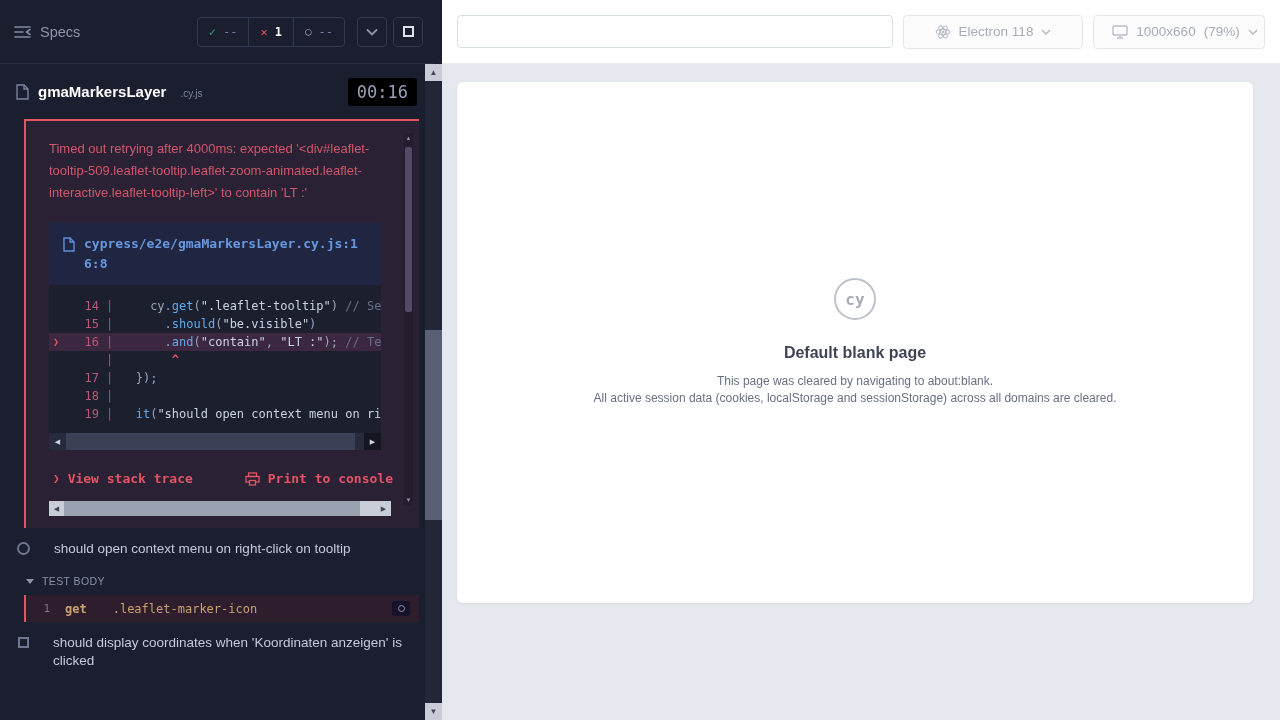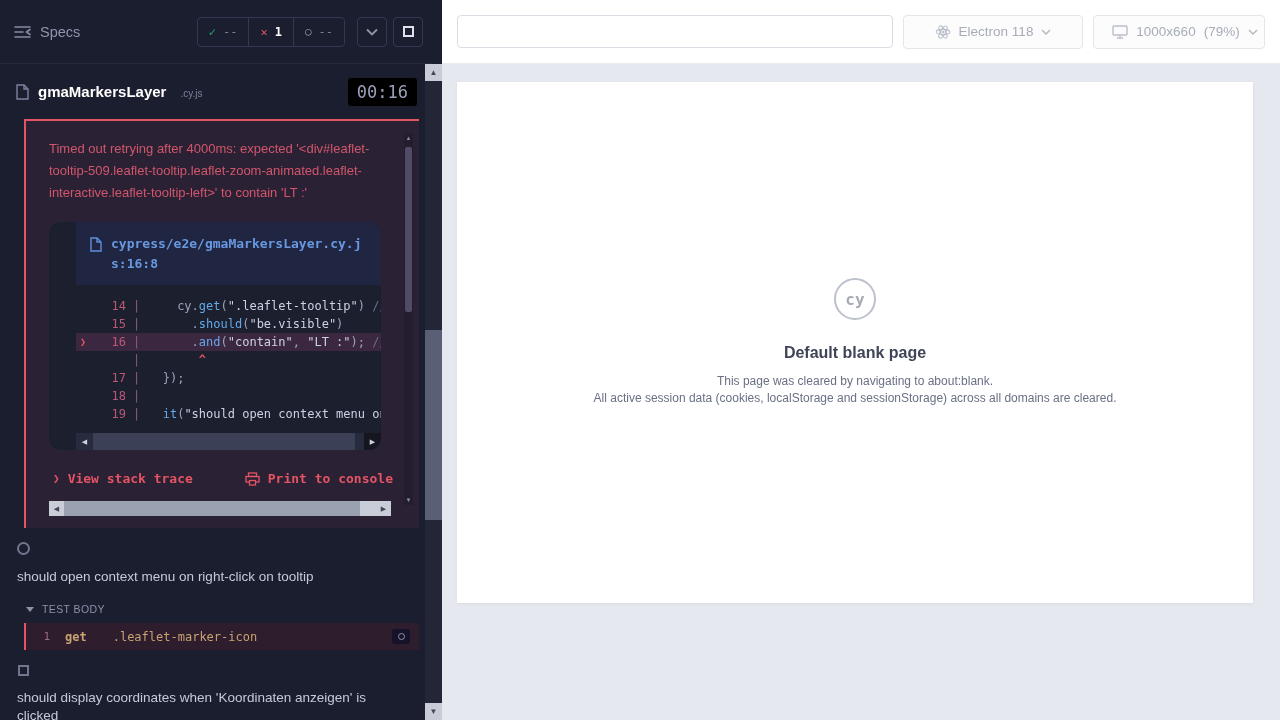--- a/index.html
+++ b/index.html
@@ -31,21 +31,21 @@
   .spec-name { color:#ffffff; font-weight:bold; font-size:15px; white-space:nowrap; }
   .spec-ext { color:#7c83a1; font-size:10px; margin-left:14px; }
   .spec-timer { margin-left:auto; background:#000000; color:#9aa0bb; font-size:17px; padding:4px 9px; border-radius:3px; font-family:"DejaVu Sans Mono", monospace; }
 
   .rep-body { flex:1; overflow:hidden; position:relative; }
 
   
   .attempt { margin:0 14px 0 24px; background:#2b2134; border-left:2px solid #e45464; border-top:2px solid #e45464; position:relative; padding:17px 24px 6px 23px; }
   .err-msg { color:#d1566c; font-size:13px; line-height:22px; width:332px; word-wrap:break-word; }
 
-  .codeframe { margin-top:18px; width:332px; background:#1b1f2e; border-radius:12px; overflow:hidden;padding-left:27px; }
+  .codeframe { margin-top:18px; width:332px; background:#1b1f2e; border-radius:0; overflow:hidden; }
   .cf-header { background:#202642; padding:12px 14px 11px; display:flex; gap:9px; align-items:flex-start; cursor:pointer; }
   .cf-file { font-family:"DejaVu Sans Mono", monospace; font-size:13px; font-weight:bold; color:#6899e0; word-break:break-all; line-height:20px; }
   .cf-lines { padding:12px 0 4px; font-family:"DejaVu Sans Mono", monospace; font-size:12px; line-height:18px; }
   .cf-row { display:flex; white-space:pre;justify-content:space-between; }
   .cf-row.hl { background:#3b2840; }
   .cf-marker { width:14px; flex:none; text-align:center; color:#e45464; font-size:10px; }
   .cf-gutter { width:36px; flex:none; text-align:right; color:#bb5876; }
   .cf-sep { padding:0 8px 0 7px; color:#8a5f79; }
   .cf-text { flex:1; overflow:hidden; }
   .tok-plain { color:#9ba3bd; }
@@ -69,21 +69,21 @@
   .err-hscroll .thumb { flex:1; background:#9aa1b0; cursor:pointer; }
   .err-hscroll .gap { width:16px; flex:none; }
 
   .err-vscroll { position:absolute; right:6px; top:12px; width:9px; height:372px; background:#241d2e; }
   .err-vscroll .arr { position:absolute; left:0; width:9px; height:10px; display:flex; align-items:center; justify-content:center; color:#8a8da3; font-size:6px; cursor:pointer; }
   .err-vscroll .arr.up { top:0; }
   .err-vscroll .arr.down { bottom:0; }
   .err-vscroll .thumb { position:absolute; left:1px; top:14px; width:7px; height:165px; background:#514b68; border-radius:2px; cursor:pointer; }
 
   
-  .test-row { display:flex; gap:13px; padding:12px 16px 9px 17px; align-items:flex-start; cursor:pointer;flex-direction:column; }
+  .test-row { display:flex; gap:24px; padding:12px 16px 9px 17px; align-items:flex-start; cursor:pointer; }
   .test-title { color:#c6c9da; font-size:13.5px; line-height:18px; width:352px; }
   .icon-ring { width:13px; height:13px; border-radius:50%; border:2px solid #70768f; margin-top:2px; flex:none; }
   .icon-square { width:11px; height:11px; border:2px solid #70768f; margin-top:3px; margin-left:1px; flex:none; }
   .test-body-row { display:flex; align-items:center; gap:8px; padding:8px 16px 8px 26px; color:#8d92ab; font-size:10.5px; letter-spacing:0.4px; cursor:pointer; }
   .tb-chevron { width:0; height:0; border-left:4px solid transparent; border-right:4px solid transparent; border-top:5px solid #8d92ab; }
 
   .command-row { margin:0 14px 0 24px; height:27px; background:#2e1d2d; border-left:2px solid #e45464; display:flex; align-items:center; font-family:"DejaVu Sans Mono", monospace; font-size:12px; padding-right:9px; cursor:pointer; }
   .cmd-num { width:24px; text-align:right; color:#9a6a80; font-size:11px; flex:none; }
   .cmd-method { margin-left:15px; font-weight:bold; color:#c9a271; }
   .cmd-args { margin-left:26px; color:#c9a271; }
@@ -99,21 +99,21 @@
 
   
   #main { flex:1; display:flex; flex-direction:column; background:#e5e8ee; min-width:0; }
   .toolbar { height:64px; flex:none; background:#ffffff; display:flex; align-items:center; padding:0 15px; gap:10px; border-bottom:1px solid #e9ebef; }
   .url-input { flex:1; height:33px; border:1px solid #d9dde4; border-radius:4px; padding:0 12px; font-size:13px; color:#49505f; background:#fff; outline:none; min-width:0; }
   .tb-btn { height:34px; border:1px solid #e3e6eb; border-radius:4px; background:#fcfcfd; display:flex; align-items:center; justify-content:center; gap:8px; color:#a7acb8; font-size:13.5px; cursor:pointer; flex:none; }
   .browser-btn { width:180px; }
   .viewport-btn { width:172px;padding-left:12px; }
 
   .aut-area { flex:1; position:relative; }
-  .aut-page { position:absolute; left:15px; top:18px; width:796px; height:521px; background:#ffffff; box-shadow:0 1px 3px rgba(40,50,70,0.07); display:flex; flex-direction:column; align-items:center; justify-content:center; text-align:center; }
+  .aut-page { position:absolute; left:15px; top:18px; width:796px; height:521px; background:#ffffff; box-shadow:0 1px 3px rgba(40,50,70,0.07); display:flex; flex-direction:column; align-items:center; justify-content:center; text-align:center;border-radius:6px; }
   .cy-logo { width:42px; height:42px; border-radius:50%; border:2px solid #bcc1cb; color:#a6abb6; font-size:16px; font-weight:bold; display:flex; align-items:center; justify-content:center; margin-bottom:24px; font-family:"DejaVu Sans Mono", monospace; }
   .aut-title { font-size:16px; color:#3f4457; font-weight:600; margin-bottom:11px; }
   .aut-line { font-size:12px; color:#697084; line-height:17px; }
 </style>
 </head>
 <body>
 
 <div id="app">
 
   <aside id="sidebar">

